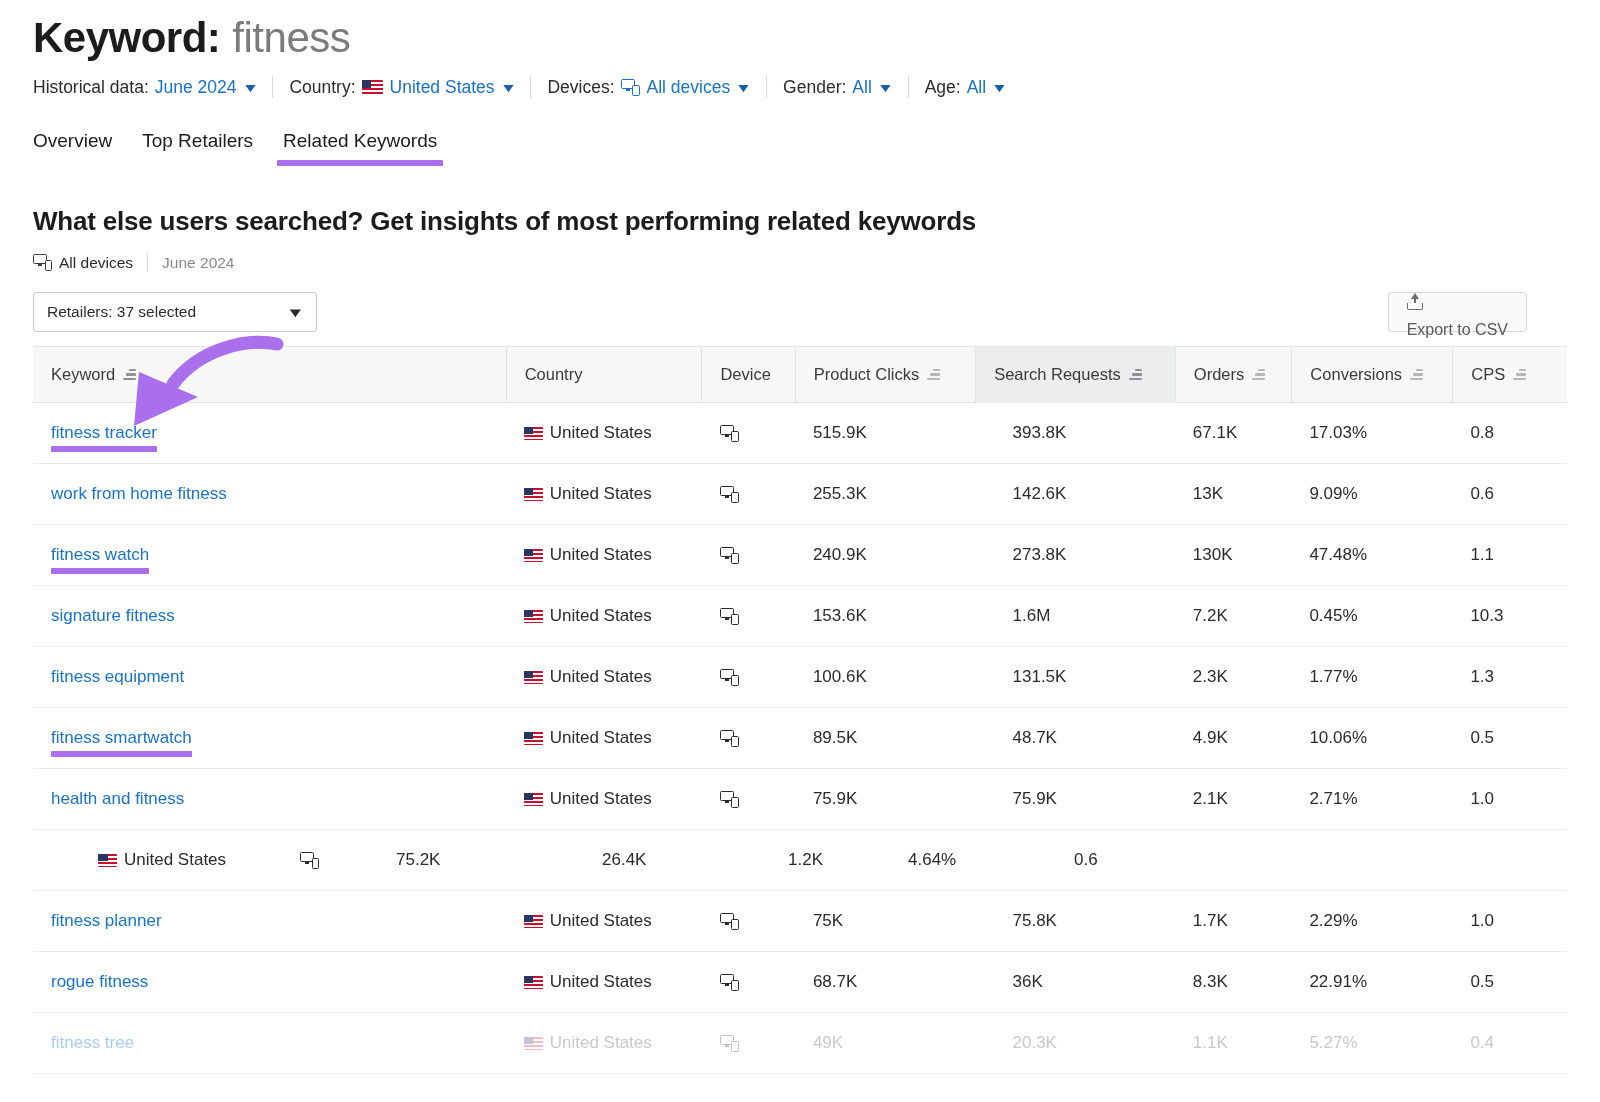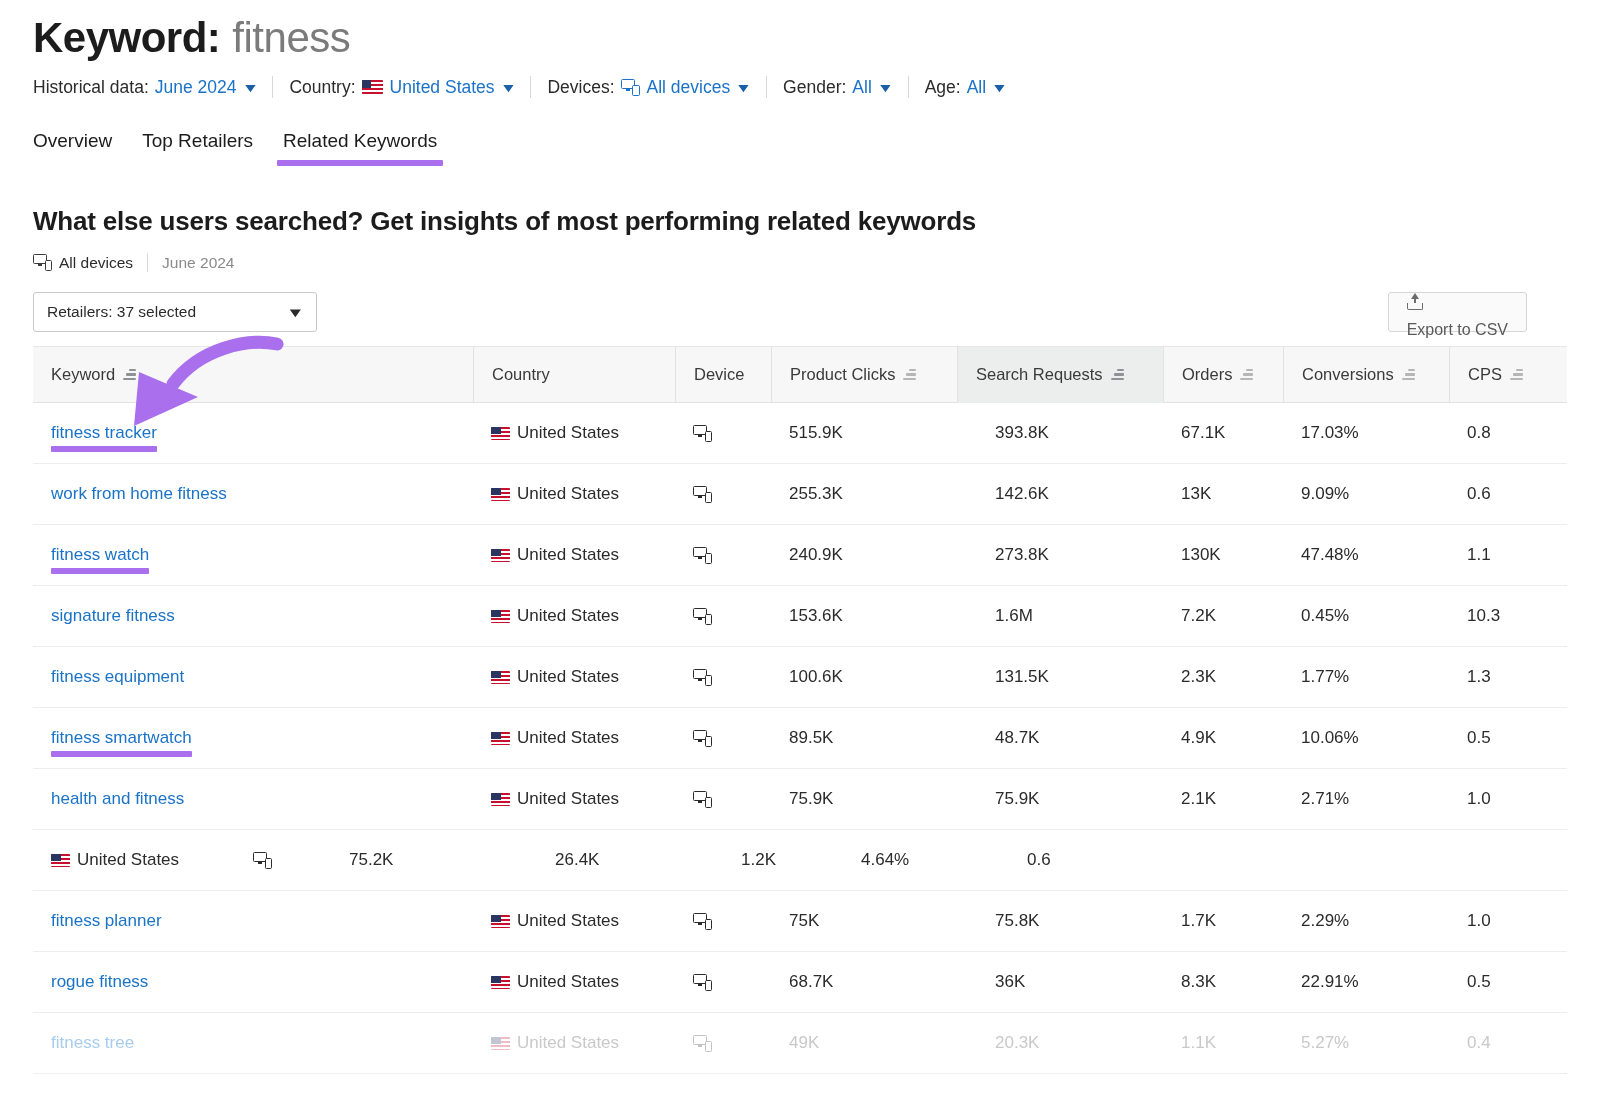--- a/index.html
+++ b/index.html
@@ -92,21 +92,21 @@
   .trow .td.kw { padding-left: 18px; }
   .kw-link { color: #1a73c7; position: relative; display: inline-block; cursor: pointer; }
   .kw-link.hl::after { content: ""; position: absolute; left: 0; right: 0; bottom: -9px; height: 6px;
                        background: #a96fec; border-radius: 1px; }
   .trow.faded .td { color: #c9c9c9; }
   .trow.faded .kw-link { color: #a8cdec; }
   .trow.faded .dev-icon { opacity: 0.28; }
 
   
   .c-kw   { width: 440px; }
-  .c-ctry { width: 202px; }
+  .c-ctry { width: 202px; margin-left: 47px; }
   .c-dev  { width: 96px; justify-content: flex-start; }
   .c-sr   { width: 206px; }
   .c-pc   { width: 186px; }
   .c-ord  { width: 120px; text-align: right; }
   .c-conv { width: 166px; }
   .c-cps  { width: 118px; }
 
   .ctry-cell { display: flex; align-items: center; }
   .dev-cell .dev-icon { color: #2b2b2b; }
 

